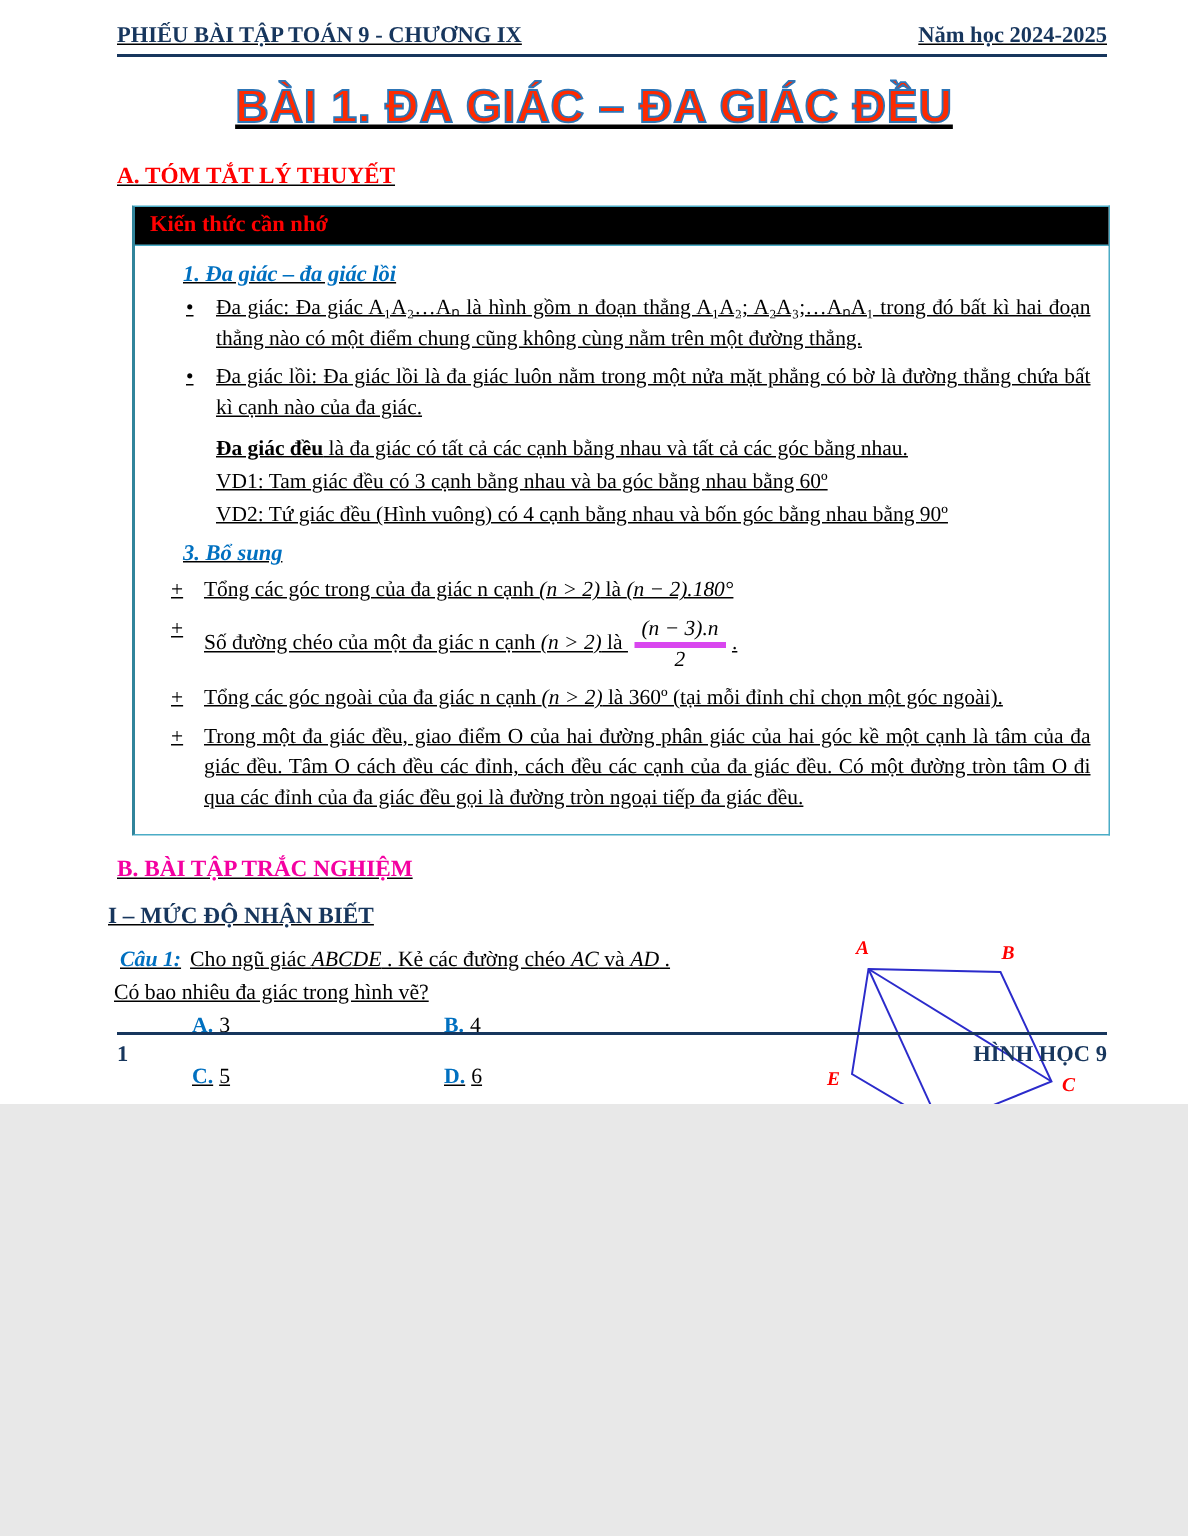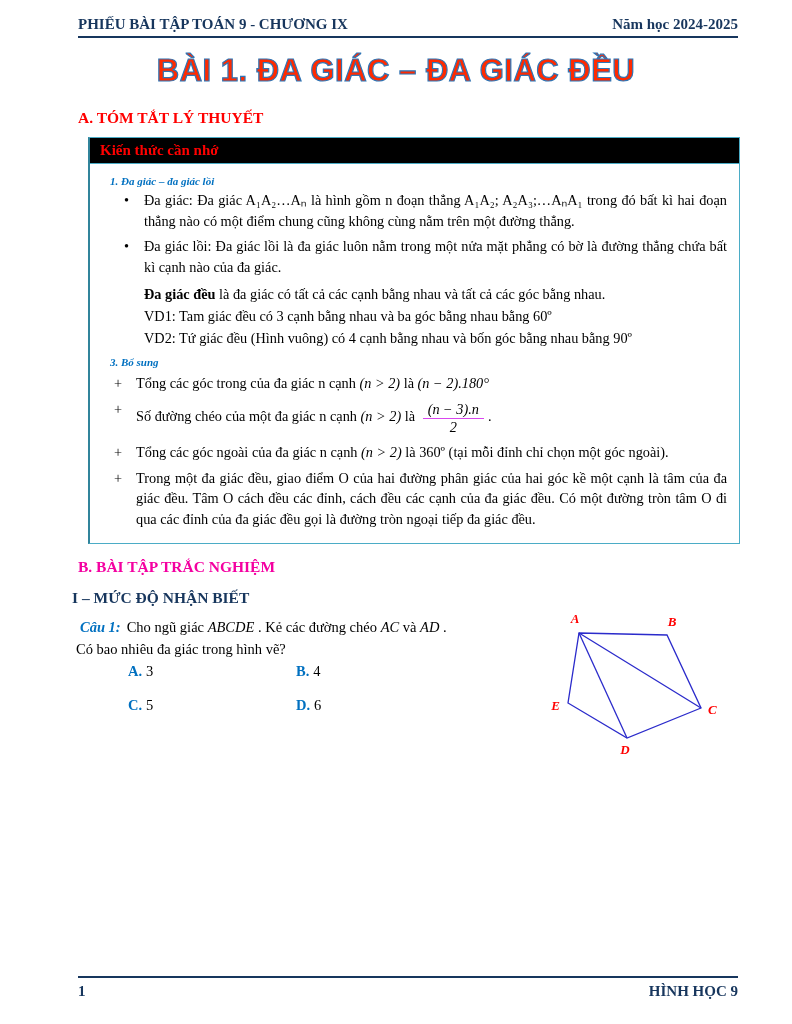--- a/index.html
+++ b/index.html
@@ -1,50 +1,51 @@
 <!DOCTYPE html>
 <html><head>
 <meta charset="utf-8">
 <style>
   * { margin:0; padding:0; box-sizing:border-box; }
   body { background:#e8e8e8; }
   .page {
-    width:792px; height:1024px; position:relative; margin:0 auto;
+    width:792px; height:736px; position:relative; margin:0 auto;
     background:#ffffff; font-family:"Liberation Serif", serif; color:#000;
     overflow:hidden;
+    text-decoration:underline;
   }
   .header {
     margin:16px 54px 0 78px; display:flex; justify-content:space-between;
     font-weight:bold; font-size:15px; color:#17365D;
     border-bottom:2px solid #17365D; padding-bottom:3px;
   }
   .main-title {
     text-align:center; margin-top:15px;
     font-family:"Liberation Sans", sans-serif; font-weight:800; font-size:31px;
     color:#FF2A00; -webkit-text-stroke:1.2px #2E75B6; letter-spacing:0.5px;
   }
   .sec-a-heading { margin:20px 54px 0 78px; color:#FF0000; font-weight:bold; font-size:15.5px; }
   .theory-box { margin:10px 52px 0 88px; border:1.6px solid #4BACC6; border-left:2.4px solid #31849B; }
   .box-header {
     background:#000000; color:#FF0000; font-weight:bold; font-size:15px;
     padding:4px 10px; border-bottom:1.6px solid #4BACC6;
   }
   .box-body { padding:4px 12px 10px 12px; font-size:14.3px; }
-  .item-heading { color:#0070C0; font-weight:bold; font-style:italic; font-size:11px; margin:7px 0 3px 8px; }
+  .item-heading { color:#0070C0; font-weight:bold; font-style:italic; font-size:15px; margin:7px 0 3px 20px; }
   .bullet-row { display:flex; margin:2px 0 5px 22px; line-height:1.45; }
   .bullet-row .marker { width:20px; flex:none; }
   .bullet-row .btext { flex:1; text-align:justify; }
   .item2-line { margin-left:42px; line-height:1.55; }
   .bold { font-weight:bold; }
   .plus-row { display:flex; margin:5px 0 3px 12px; line-height:1.45; }
   .plus-row .marker { width:22px; flex:none; }
   .plus-row .ptext { flex:1; text-align:justify; }
   .math { font-style:italic; }
   .frac { display:inline-block; vertical-align:middle; text-align:center; font-style:italic; line-height:1.15; margin:2px 4px; }
-  .frac .num { display:block; border-bottom:1px solid #d946ef; padding:0 5px; }
+  .frac .num { display:block; border-bottom:4px solid #d946ef; padding:0 5px; }
   .frac .den { display:block; }
   .sec-b-heading { margin:14px 54px 0 78px; color:#F400A1; font-weight:bold; font-size:15.5px; }
   .level-heading { margin:13px 54px 0 72px; color:#17365D; font-weight:bold; font-size:15.5px; }
   .question-area { margin:10px 54px 0 80px; display:flex; font-size:14.5px; }
   .q-left { flex:1; }
   .q-line1 { line-height:1.5; }
   .q-label { color:#0070C0; font-weight:bold; font-style:italic; margin-right:6px; }
   .q-line2 { margin-top:2px; margin-left:-4px; }
   .options { display:grid; grid-template-columns:168px 168px; margin:5px 0 0 48px; row-gap:17px; }
   .opt-letter { color:#0070C0; font-weight:bold; margin-right:4px; }

